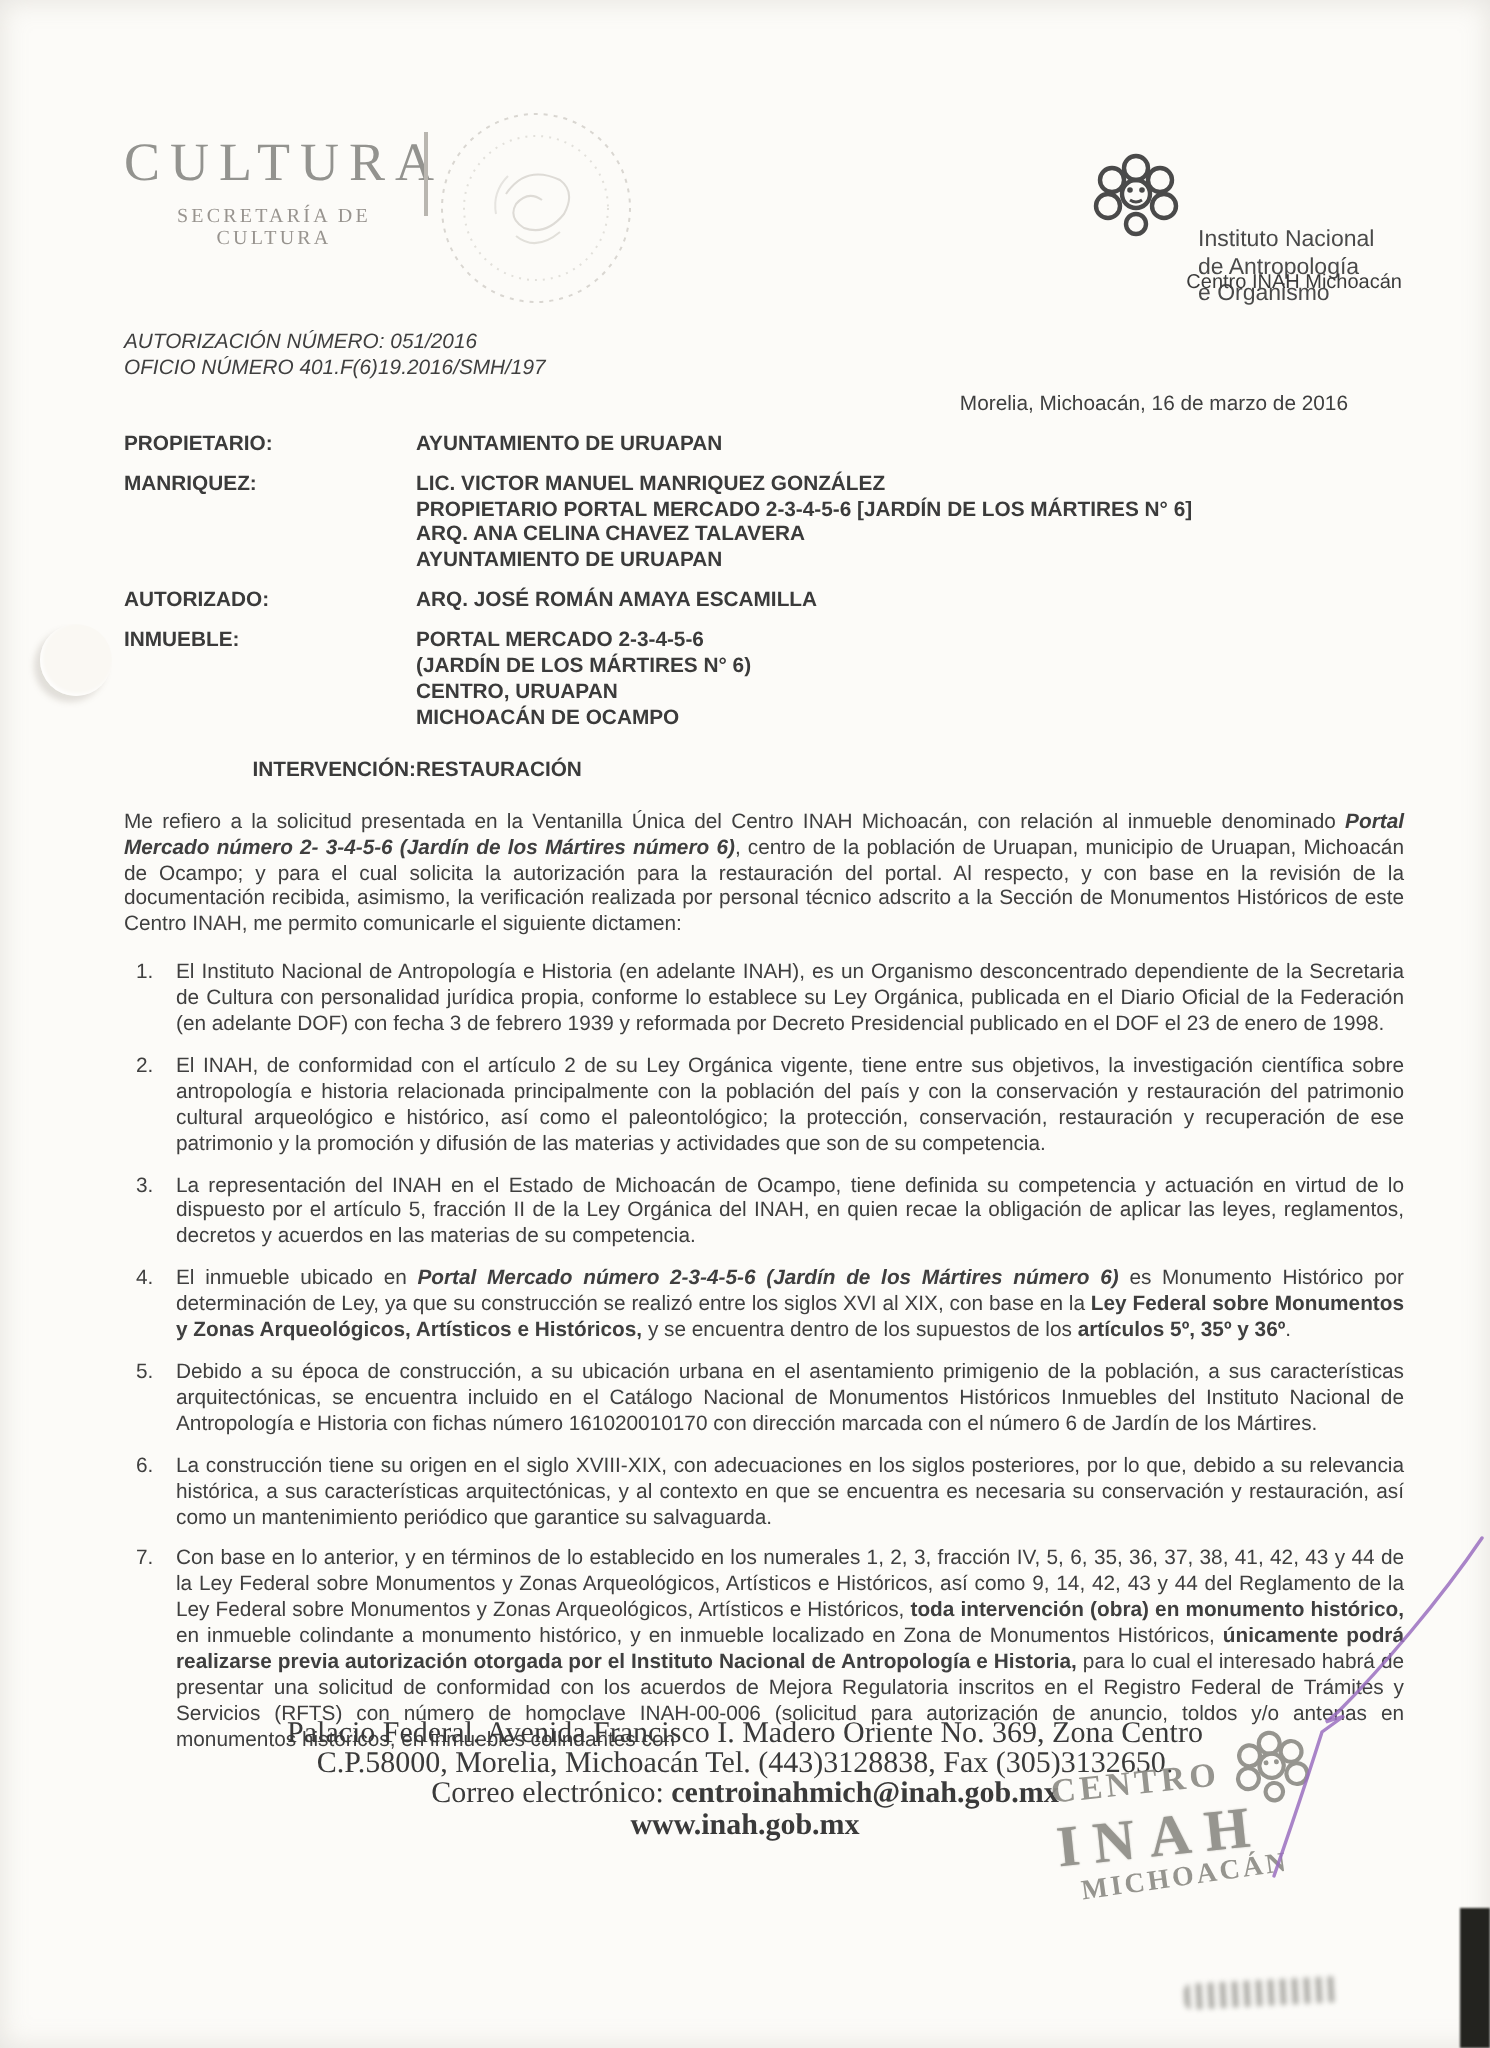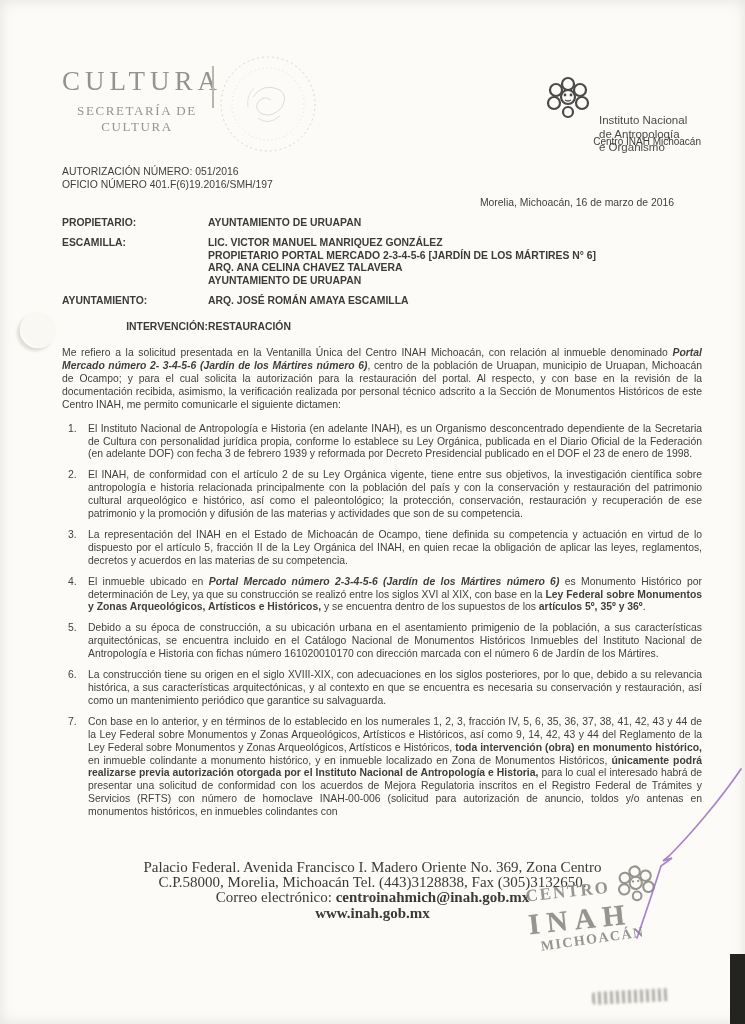--- a/index.html
+++ b/index.html
@@ -9,31 +9,31 @@
     margin:0 auto;
     background:#fcfbf8;
     overflow:hidden;
     font-family:"Liberation Sans", sans-serif;
     color:#3f3f3f;
     box-shadow:inset 0 0 14px rgba(160,155,145,.25);
   }
   
   .cultura-logo{position:absolute;left:62px;top:66px;width:150px;text-align:center;color:#93938f;}
   .cultura-title{font-family:"Liberation Serif", serif;font-size:27px;letter-spacing:5px;font-weight:400;}
-  .cultura-sub{margin-top:6px;font-family:"Liberation Serif", serif;font-size:13px;letter-spacing:1.6px;
+  .cultura-sub{margin-top:6px;font-family:"Liberation Serif", serif;font-size:10px;letter-spacing:1.6px;
     display:flex;align-items:center;gap:5px;color:#98948f;}
   .cultura-sub:before,.cultura-sub:after{content:"";flex:1;border-top:1px solid #aaa69f;}
   .cultura-bar{position:absolute;left:212px;top:66px;width:2px;height:42px;background:#b9b6b0;}
   .mex-seal{position:absolute;left:218px;top:52px;opacity:.55;}
   .inah-logo{position:absolute;left:545px;top:74px;display:flex;align-items:flex-start;gap:8px;}
   .inah-logo-text{font-size:11.5px;line-height:13.5px;color:#4a4a4a;margin-top:40px;}
   .center-name{position:absolute;right:44px;top:136px;font-size:10px;font-weight:400;color:#3b3b3b;}
   
   .content{position:absolute;left:62px;top:166px;width:640px;font-size:10.4px;line-height:12.9px;}
-  .meta-line{white-space:nowrap;}
+  .meta-line{white-space:nowrap;font-style:italic;}
   .dateline{text-align:right;padding-right:28px;margin-top:5px;}
   .fields{margin-top:7px;}
   .frow{display:flex;margin-bottom:7px;font-weight:700;color:#3b3b3b;}
   .flabel{width:146px;flex:none;}
   .fvalue div{margin:0;}
   .frow-intervencion{margin-top:13px;text-align:right;}
   .para{margin-top:13px;text-align:justify;}
   .dictamen{margin-top:11px;}
   .item{display:flex;margin-bottom:8px;margin-left:6px;}
   .num{width:20px;flex:none;}
@@ -110,32 +110,41 @@
     <div class="dateline">Morelia, Michoacán, 16 de marzo de 2016</div>
 
     <div class="fields">
       <div class="frow">
         <div class="flabel">PROPIETARIO:</div>
         <div class="fvalue">
             <div>AYUNTAMIENTO DE URUAPAN</div>
           </div>
       </div>
       <div class="frow">
-        <div class="flabel">ESCAMILLA:</div>
+        <div class="flabel">MANRIQUEZ:</div>
         <div class="fvalue">
             <div>LIC. VICTOR MANUEL MANRIQUEZ GONZÁLEZ</div>
             <div>PROPIETARIO PORTAL MERCADO 2-3-4-5-6 [JARDÍN DE LOS MÁRTIRES N° 6]</div>
             <div>ARQ. ANA CELINA CHAVEZ TALAVERA</div>
             <div>AYUNTAMIENTO DE URUAPAN</div>
           </div>
       </div>
       <div class="frow">
-        <div class="flabel">AYUNTAMIENTO:</div>
+        <div class="flabel">AUTORIZADO:</div>
         <div class="fvalue">
             <div>ARQ. JOSÉ ROMÁN AMAYA ESCAMILLA</div>
+          </div>
+      </div>
+      <div class="frow">
+        <div class="flabel">INMUEBLE:</div>
+        <div class="fvalue">
+            <div>PORTAL MERCADO 2-3-4-5-6</div>
+            <div>(JARDÍN DE LOS MÁRTIRES N° 6)</div>
+            <div>CENTRO, URUAPAN</div>
+            <div>MICHOACÁN DE OCAMPO</div>
           </div>
       </div>
       <div class="frow frow-intervencion">
         <div class="flabel">INTERVENCIÓN:</div>
         <div class="fvalue">
             <div>RESTAURACIÓN</div>
           </div>
       </div>
     </div>
 

